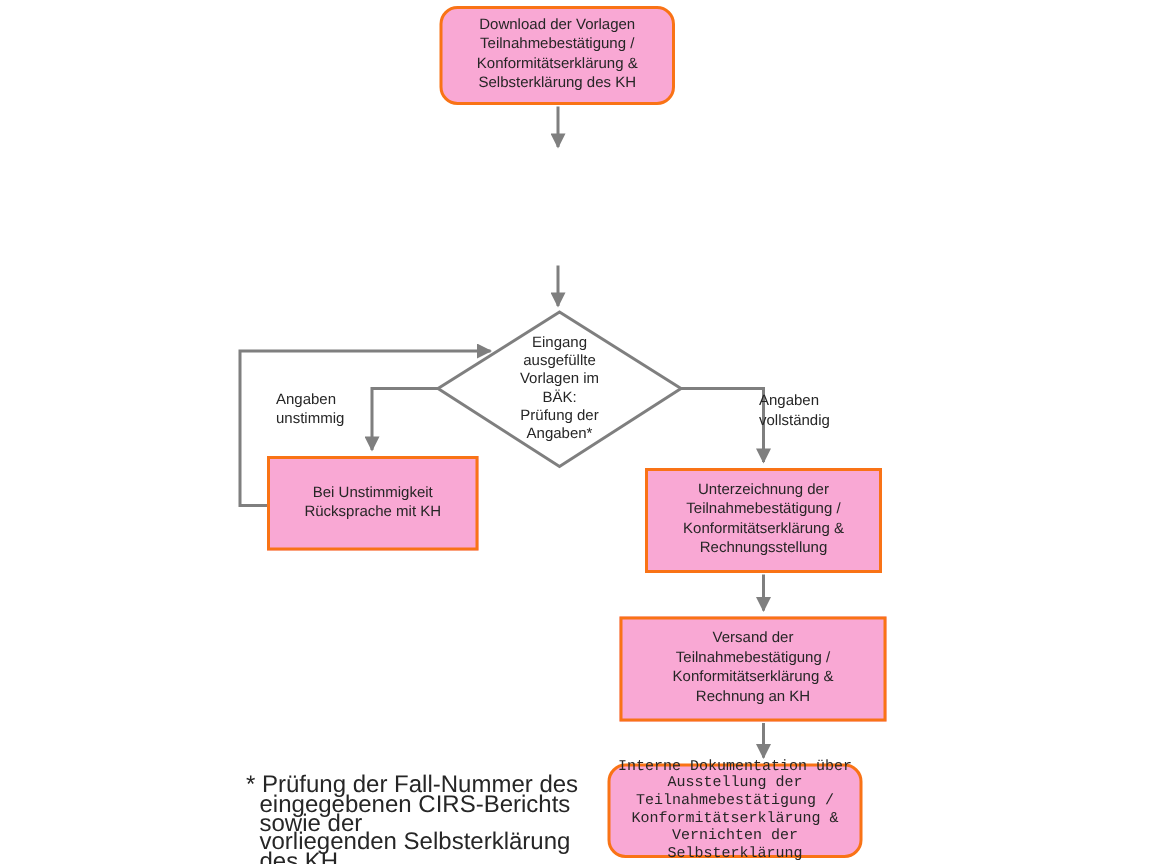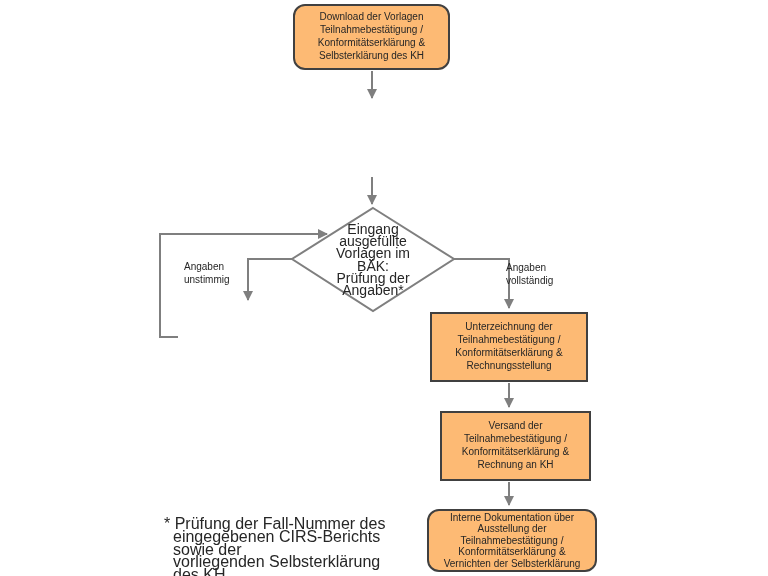--- a/index.html
+++ b/index.html
@@ -8,38 +8,38 @@
     width: 768px;
     height: 576px;
     background: #ffffff;
     font-family: "Liberation Sans", sans-serif;
     overflow: hidden;
   }
   .layer { position: absolute; left: 0; top: 0; }
   .node {
     position: absolute;
     box-sizing: border-box;
-    border: 2px solid #404040;
-    background: #fdba74;
+    border: 2px solid #f97316;
+    background: #f9a8d4;
     display: flex;
     align-items: center;
     justify-content: center;
     font-size: 10px;
     line-height: 12.8px;
     color: #262626;
     text-align: center;
   }
   .node span { white-space: pre-line; }
   .terminator { border-radius: 12px; }
   .compact { line-height: 11.6px; }
   .diamond-label {
     position: absolute;
     left: 323px; top: 222px; width: 100px; height: 75px;
     display: flex; align-items: center; justify-content: center;
-    font-size: 14px; line-height: 12.3px; color: #262626;
+    font-size: 10px; line-height: 12.3px; color: #262626;
     text-align: center; white-space: pre-line;
   }
   .edge-label {
     position: absolute;
     font-size: 10px; line-height: 12.8px; color: #262626;
     text-align: left; white-space: pre-line;
   }
   .footnote {
     position: absolute;
     left: 164px; top: 518px; width: 230px;
@@ -81,36 +81,40 @@
 
   <div class="diamond-label">
     <span>Eingang
 ausgefüllte
 Vorlagen im
 BÄK:
 Prüfung der
 Angaben*</span>
   </div>
 
+  <div class="node" style="left:178px; top:304px; width:141px; height:63px;">
+    <span>Bei Unstimmigkeit
+Rücksprache mit KH</span>
+  </div>
 
   <div class="node" style="left:430px; top:312px; width:158px; height:70px;">
     <span>Unterzeichnung der
 Teilnahmebestätigung /
 Konformitätserklärung &amp;
 Rechnungsstellung</span>
   </div>
 
-  <div class="node" style="left:440px; top:411px; width:151px; height:70px;">
+  <div class="node" style="left:413px; top:411px; width:178px; height:70px;">
     <span>Versand der
 Teilnahmebestätigung /
 Konformitätserklärung &amp;
 Rechnung an KH</span>
   </div>
 
-  <div class="node terminator compact" style="left:427px; top:509px; width:170px; height:63px;">
+  <div class="node terminator compact" style="left:405px; top:509px; width:170px; height:63px;font-family:Liberation Mono, monospace;">
     <span>Interne Dokumentation über
 Ausstellung der
 Teilnahmebestätigung /
 Konformitätserklärung &amp;
 Vernichten der Selbsterklärung</span>
   </div>
 
   <div class="edge-label" style="left:184px; top:261px; width:80px;">Angaben
 unstimmig</div>
 

